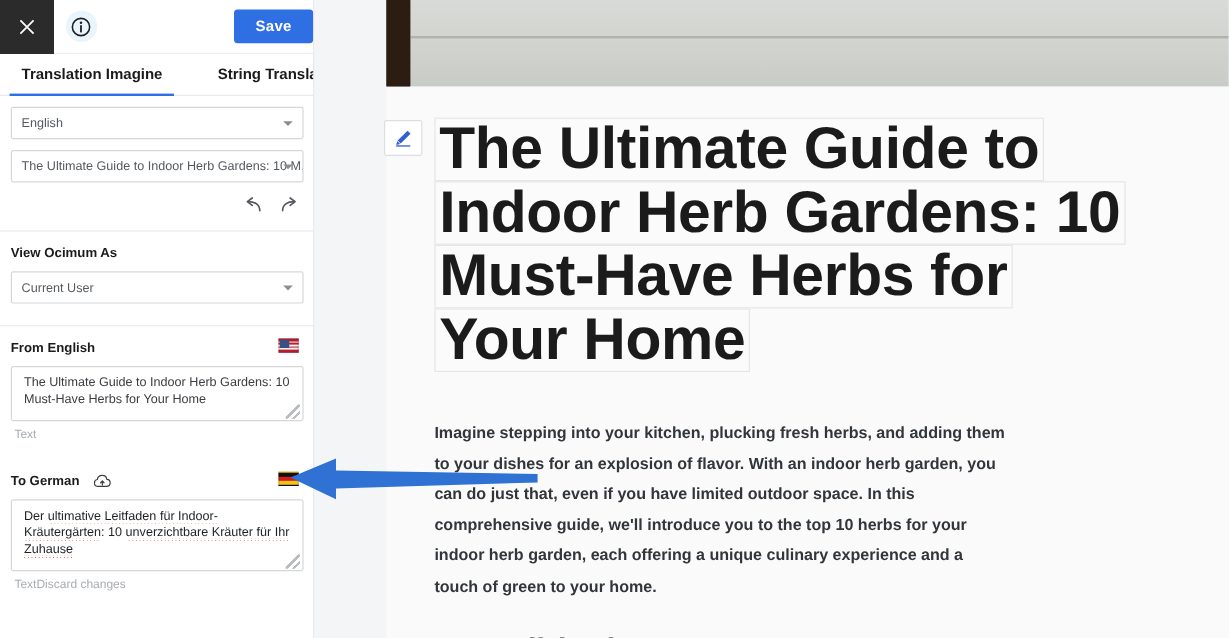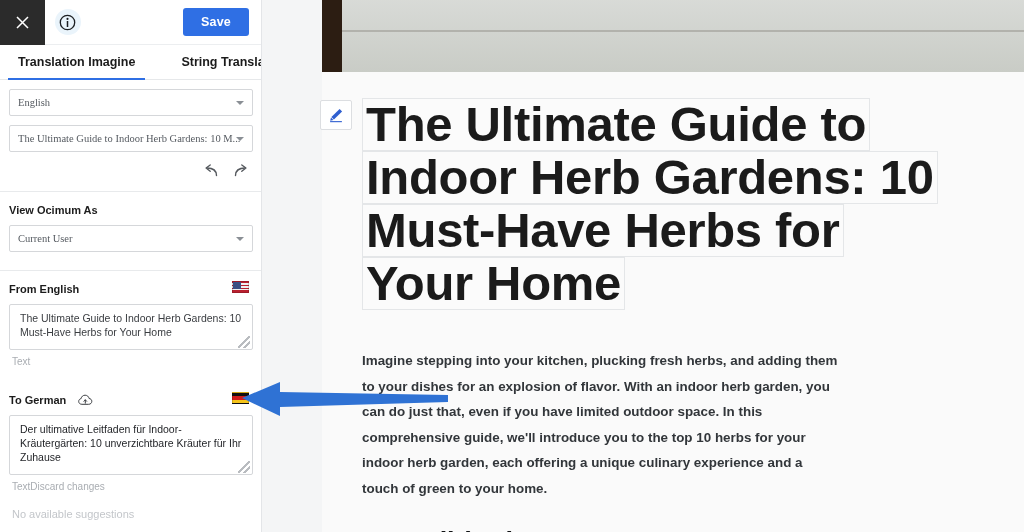--- a/index.html
+++ b/index.html
@@ -37,21 +37,21 @@
     width: 45px; height: 45px;
     display: flex; align-items: center; justify-content: center;
     cursor: pointer; flex: none;
   }
   .info-ring {
     width: 26px; height: 26px; border-radius: 50%;
     background: #eaf4fb;
     display:flex; align-items:center; justify-content:center;
   }
   .save-btn {
-    position: absolute; right: 12px; top: 8px;
+    position: absolute; right: 0; top: 8px;
     background: #2f6fe4;
     color: #fff;
     font-size: 12.5px; font-weight: bold;
     border: none; border-radius: 3px;
     padding: 7px 18px;
     cursor: pointer;
     letter-spacing: .2px;
   }
 
   .sb-tabs {
@@ -79,21 +79,21 @@
     position: relative;
     width: 244px; height: 27px;
     border: 1px solid #d5d7da;
     border-radius: 2px;
     background: #fff;
     display: flex; align-items: center;
     padding: 0 22px 0 8px;
     font-size: 10.5px; color: #555a60;
     margin-bottom: 9px;
     cursor: pointer;
-    overflow: hidden; white-space: nowrap; font-family: Liberation Serif, serif;
+    overflow: hidden; white-space: nowrap;
   }
   .sel .caret {
     position: absolute; right: 8px; top: 50%;
     margin-top: -2px;
     width: 0; height: 0;
     border-left: 4px solid transparent;
     border-right: 4px solid transparent;
     border-top: 4px solid #8a8f95;
   }
 
@@ -339,21 +339,20 @@
         <div class="ta-wrap">
           <div class="ta de">
             <span>Der </span><span class="sq">ultimative Leitfaden für Indoor-Kräutergärten</span><span>: 10 </span><span class="sq">unverzichtbare Kräuter für Ihr Zuhause</span>
           </div>
           <span class="grip"></span>
         </div>
         <div class="meta-row">
           <span>Text</span>
           <span class="link">Discard changes</span>
         </div>
-        <div class="no-sug">No available suggestions</div>
       </div>
 
     </div>
   </div>
 
   <div id="canvas">
     <div id="page">
 
       <div class="hero">
         <div class="darkedge"></div>

